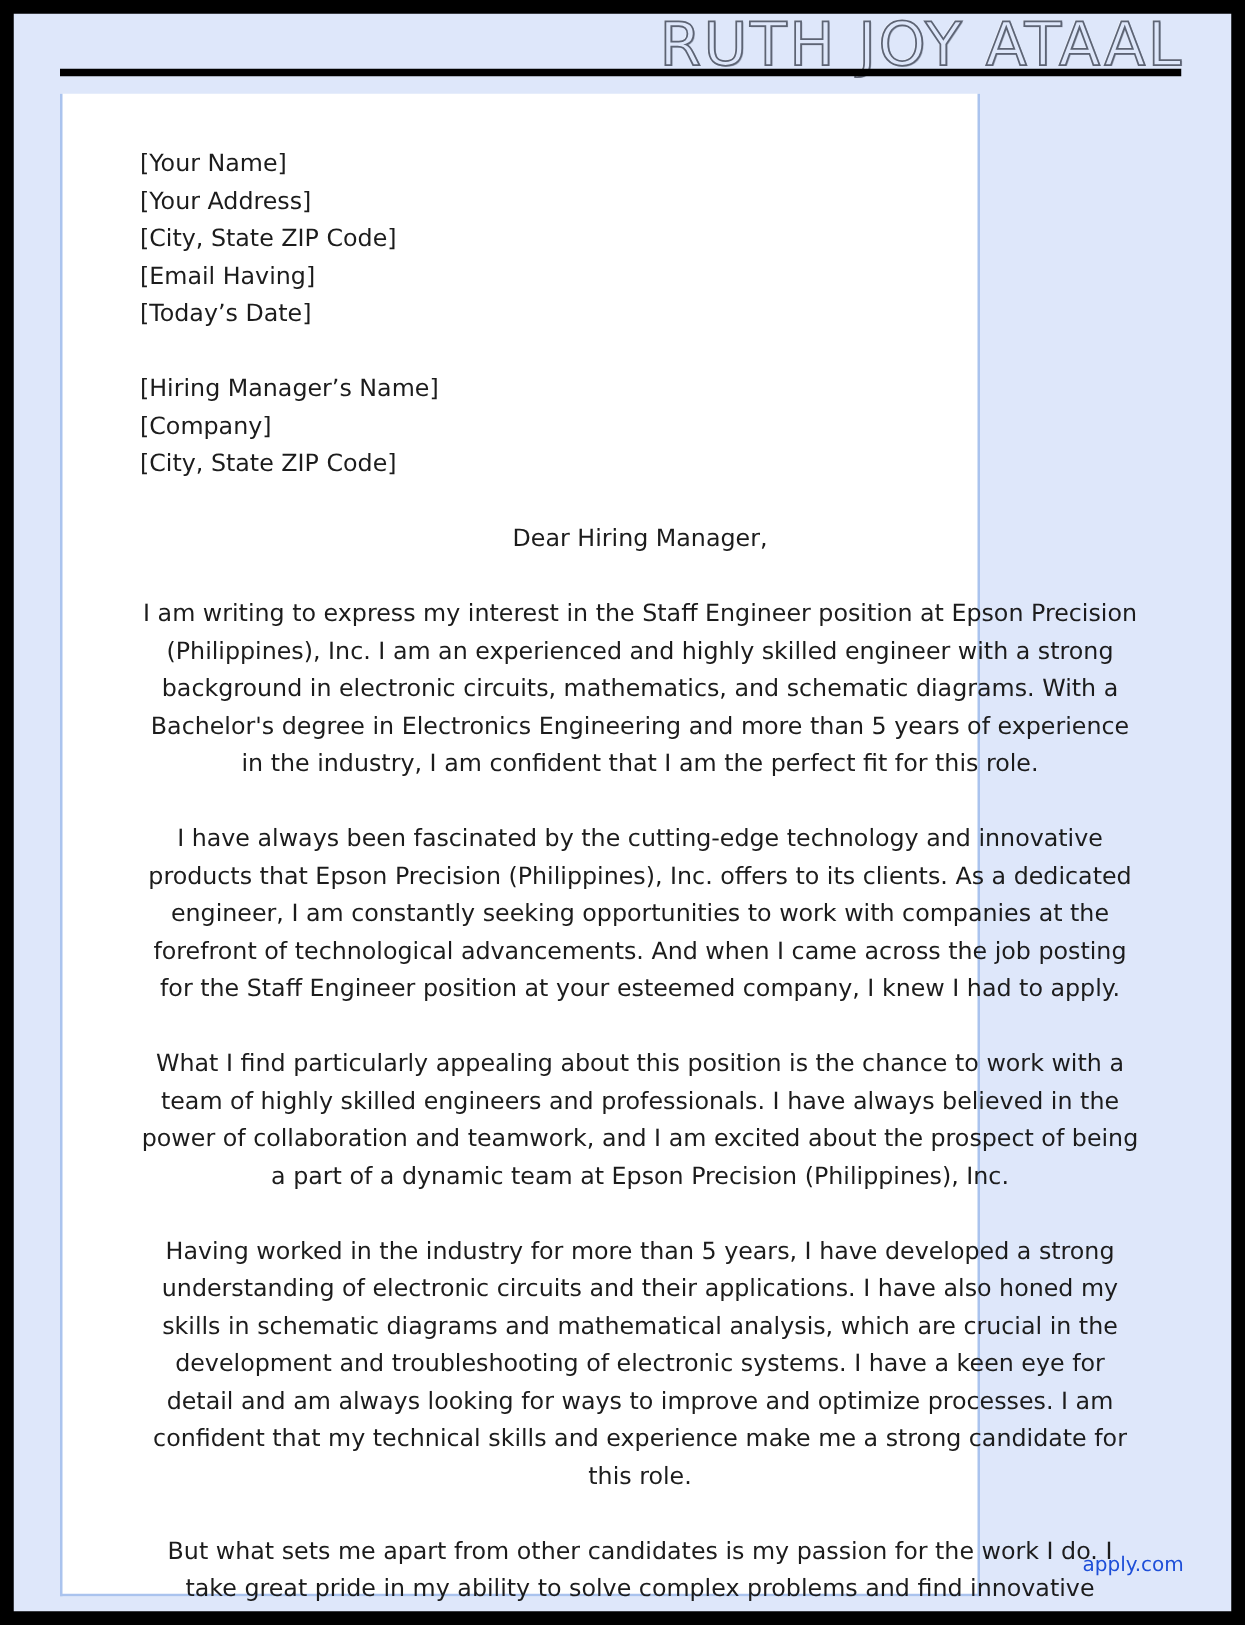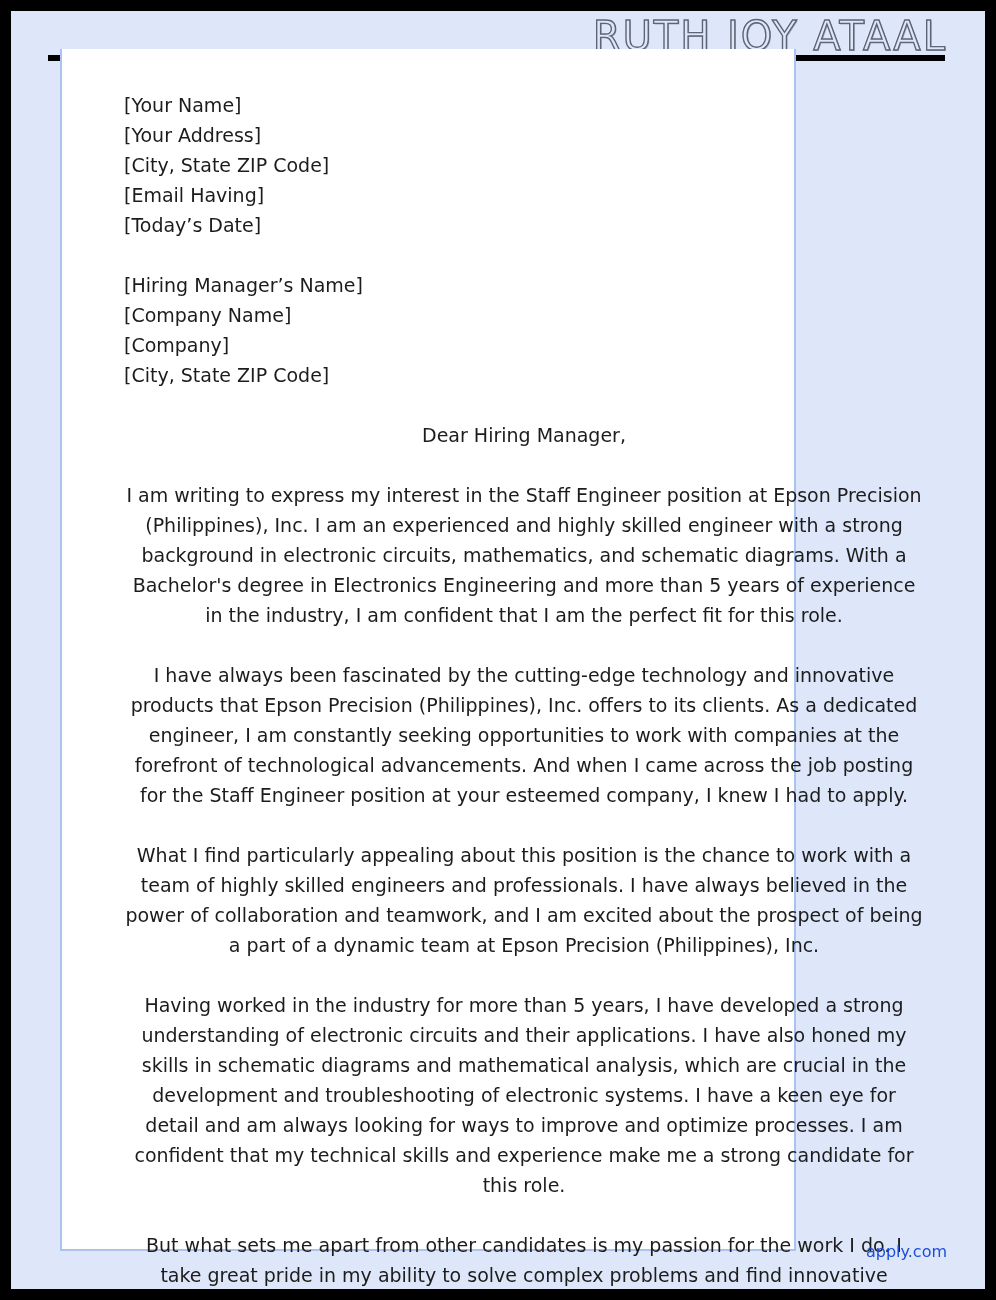--- a/index.html
+++ b/index.html
@@ -34,21 +34,21 @@
     width: 974px;
     height: 46px;
     display: flex;
     align-items: flex-end;
     justify-content: flex-end;
     padding-right: 38px;
     box-sizing: border-box;
   }
   .doc-header-name {
     font-family: "DejaVu Sans", "Liberation Sans", sans-serif;
-    font-size: 40px;
+    font-size: 48px;
     line-height: 42px;
     letter-spacing: 2px;
     font-weight: 400;
     color: #dee7fa;
     -webkit-text-stroke: 1.4px #5d6474;
     text-shadow:
       1px 1px 0 rgba(120,130,150,0.55),
       -1px -1px 0 rgba(255,255,255,0.5);
     white-space: nowrap;
   }
@@ -60,30 +60,29 @@
     top: 44px;
     width: 897px;
     height: 6px;
     background: #000000;
   }
 
   
   .page {
     position: absolute;
     left: 37px;
-    top: 38px;
+    top: 64px;
     width: 736px;
     height: 1202px;
     background: #ffffff;
     border-left: 2px solid #aac3ee;
     border-right: 2px solid #aac3ee;
     border-bottom: 2px solid #aac3ee;
     box-sizing: border-box;
     overflow: visible;
-    margin-left: 12px;
   }
 
   
   .letter {
     position: absolute;
     left: 62px;
     top: 41px;
     width: 800px;
     font-size: 19px;
     line-height: 30px;
@@ -135,21 +134,20 @@
         <span class="addr-line">[Your Address]</span>
         <span class="addr-line">[City, State ZIP Code]</span>
         <span class="addr-line">[Email Having]</span>
         <span class="addr-line">[Today’s Date]</span>
       </div>
 
       <div class="block-gap"></div>
 
       <div>
         <span class="addr-line">[Hiring Manager’s Name]</span>
-        <span class="addr-line">[Company Name]</span>
         <span class="addr-line">[Company]</span>
         <span class="addr-line">[City, State ZIP Code]</span>
       </div>
 
       <div class="block-gap"></div>
 
       <p class="para">Dear Hiring Manager,</p>
 
       <div class="block-gap"></div>
 

